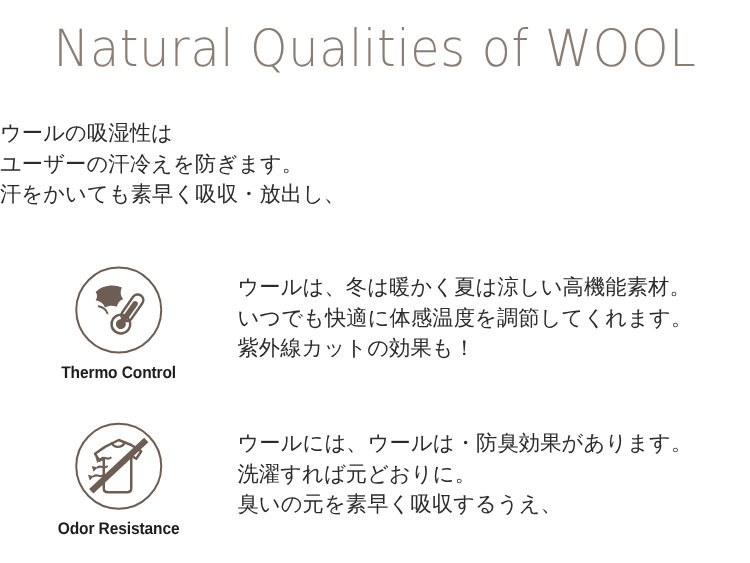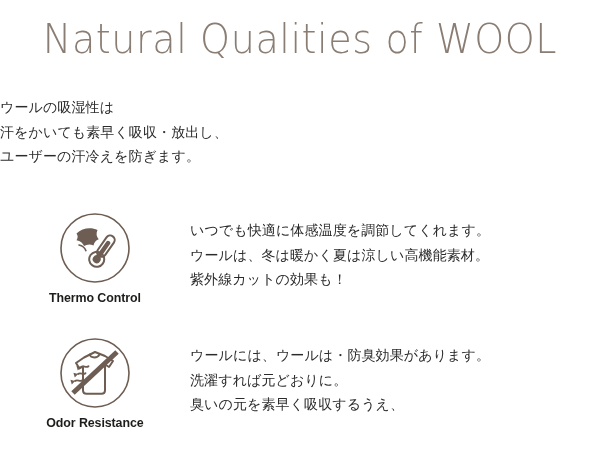--- a/index.html
+++ b/index.html
@@ -88,21 +88,21 @@
   .text-col {
     flex: 1 1 auto;
     padding-top: 10px;
     padding-right: 12px;
   }
 
   .text-col p {
     margin: 0;
     color: #2b2b2b;
     font-family: "DejaVu Sans", "Liberation Sans", sans-serif;
-    font-size: 14px;
+    font-size: 17px;
     line-height: 24.5px;
     letter-spacing: 0.1px;
     white-space: nowrap;
   }
 
   
   .feature--thermo .icon-col { padding-top: 2px; }
   .feature--thermo .text-col { padding-top: 8px; }
   .feature--odor .icon-col { padding-top: 2px; }
   .feature--odor .text-col { padding-top: 8px; }
@@ -112,22 +112,22 @@
 
 <div class="page">
 
   <div class="title">Natural Qualities of WOOL</div>
 
   <div class="features">
 
     <div class="feature feature--moisture">
       <div class="text-col">
         <p>ウールの吸湿性は</p>
+        <p>ユーザーの汗冷えを防ぎます。</p>
         <p>汗をかいても素早く吸収・放出し、</p>
-        <p>ユーザーの汗冷えを防ぎます。</p>
       </div>
     </div>
 
     <div class="feature feature--thermo">
       <div class="icon-col">
         <svg class="icon-badge" viewBox="0 0 72 72">
           <circle cx="36" cy="36" r="34" fill="none" stroke="#6d5d52" stroke-width="1.6"></circle>
 
           <path d="M17.5 21.5 c5.5 -5.5 14.5 -6.5 21 -3.5 c-1.5 3.5 -1.2 6.5 1.2 9.2
                    c-3 1.2 -4.6 3.2 -5.2 6.2 c-3.4 -1.4 -6.6 -1.1 -9.5 0.6
@@ -137,22 +137,22 @@
           <g transform="rotate(35 40 44)">
             <rect x="35.5" y="20" width="9" height="24" rx="4.5" fill="none" stroke="#6d5d52" stroke-width="2"></rect>
             <circle cx="40" cy="48" r="7.5" fill="none" stroke="#6d5d52" stroke-width="2"></circle>
             <rect x="37.8" y="26" width="4.4" height="20" rx="2.2" fill="#6d5d52"></rect>
             <circle cx="40" cy="48" r="4" fill="#6d5d52"></circle>
           </g>
         </svg>
         <div class="icon-label">Thermo Control</div>
       </div>
       <div class="text-col">
+        <p>ウールは、冬は暖かく夏は涼しい高機能素材。</p>
         <p>いつでも快適に体感温度を調節してくれます。</p>
-        <p>ウールは、冬は暖かく夏は涼しい高機能素材。</p>
         <p>紫外線カットの効果も！</p>
       </div>
     </div>
 
     <div class="feature feature--odor">
       <div class="icon-col">
         <svg class="icon-badge" viewBox="0 0 72 72">
           <circle cx="36" cy="36" r="34" fill="none" stroke="#6d5d52" stroke-width="1.6"></circle>
 
           <path d="M36 15 l10 4 l8 5 l-4 6 l-4 -2.5 l0 26 c0 2 -1.5 3.2 -3.5 3.2

